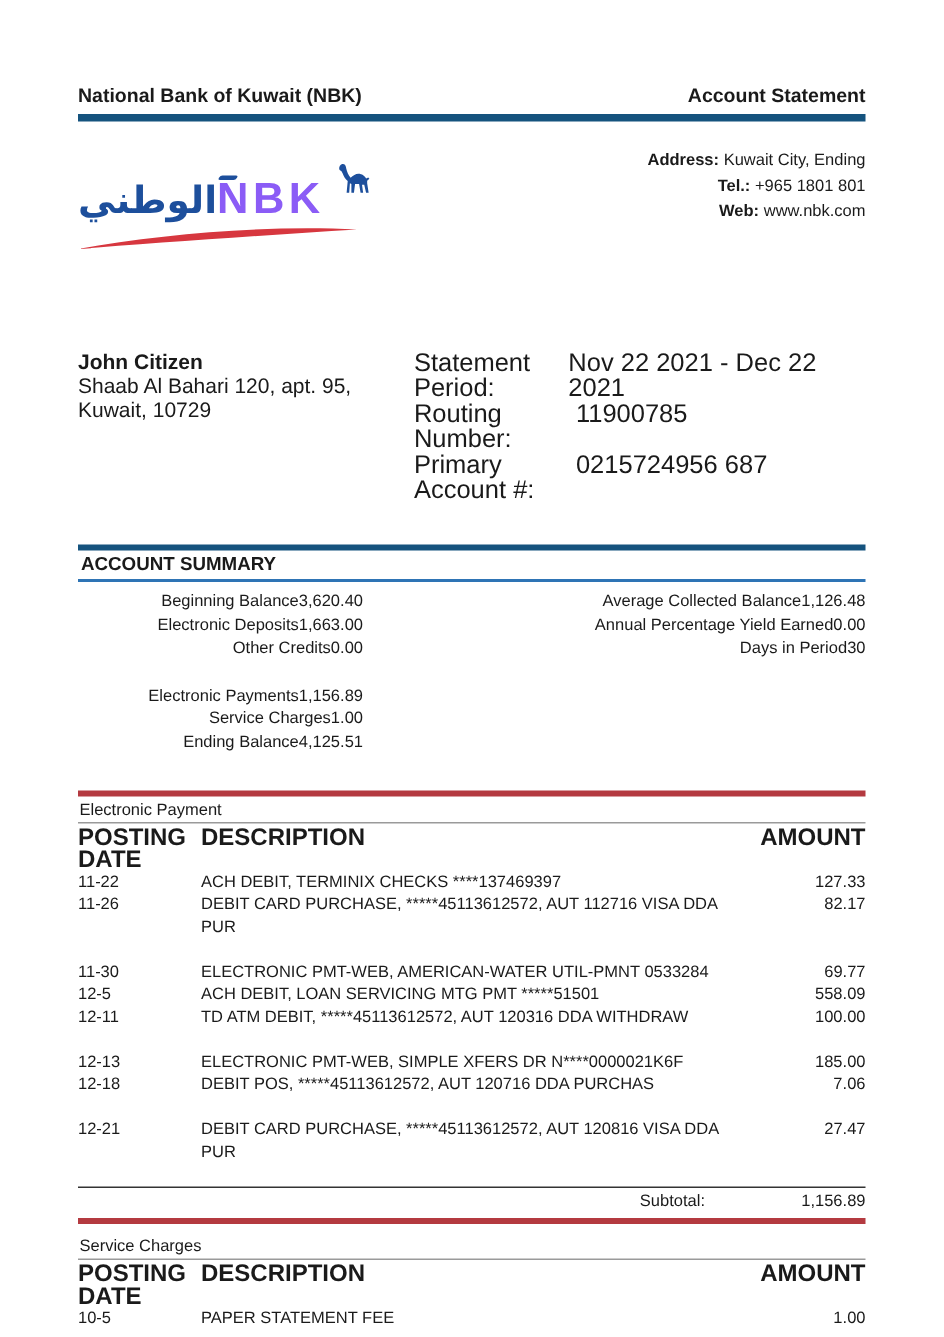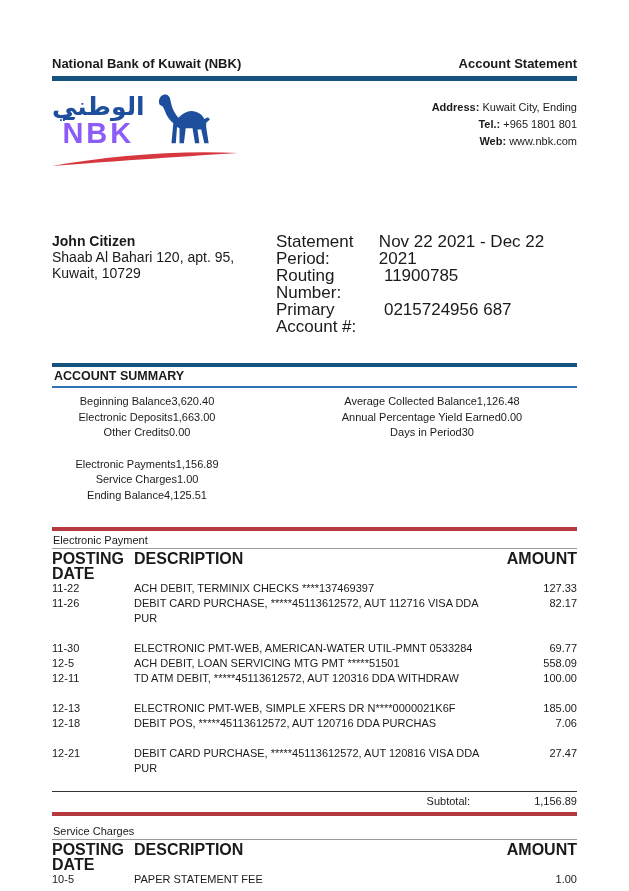--- a/index.html
+++ b/index.html
@@ -10,21 +10,21 @@
 
   
   .hdr-row { display:flex; justify-content:space-between; align-items:baseline; }
   .hdr-row .bank-name, .hdr-row .doc-title { font-size:13px; font-weight:bold; }
   .navy-bar { height:5px; background:#15537e; margin-top:5px; }
 
   
   .logo-row { display:flex; justify-content:space-between; margin-top:10px; }
   .logo-block { width:195px; position:relative; }
   .logo-inner { display:flex; align-items:flex-end; }
-  .logo-text { display:flex; flex-direction:column; align-items:center; }
+  .logo-text { display:flex; flex-direction:row; align-items:flex-end; }
   .logo-arabic { font-family:"DejaVu Sans", sans-serif; font-weight:bold; color:#1d4f9c; font-size:25px; line-height:26px; }
   .logo-latin { font-weight:bold; color:#8b5cf6; font-size:29px; line-height:27px; letter-spacing:3px; position:relative; }
   .logo-latin .n-accent { position:absolute; left:1px; top:-3px; width:12px; height:3px; background:#1d4f9c; transform:skewX(-30deg); border-radius:2px; }
   .camel { margin-left:6px; }
   .swoosh { display:block; margin-top:2px; }
   .contact-block { text-align:right; font-size:11px; line-height:17px; padding-top:8px; }
   .contact-block b { font-weight:bold; }
 
   
   .cust-row { display:flex; margin-top:66px; }
@@ -34,21 +34,21 @@
   .stmt-info .info-row { display:flex; }
   .stmt-info .info-label { width:108px; }
 
   
   .summary { margin-top:28px; }
   .summary-title { border-top:4px solid #15537e; border-bottom:2px solid #2e74b5; font-size:12.5px; font-weight:bold; padding:2px 0 3px 2px; }
   .summary-body { display:flex; justify-content:space-between; margin-top:6px; font-size:11px; }
   .sum-table { display:flex; flex-direction:column; }
   .sum-table.left { width:190px; }
   .sum-table.right { width:290px; }
-  .sum-row { display:flex; justify-content:center; line-height:15.5px; }
+  .sum-row { display:flex; justify-content:flex-end; line-height:15.5px; }
   .sum-row.gap-after { margin-bottom:16px; }
   .sum-val { text-align:right; }
 
   
   .txn-section { margin-top:24px; }
   .red-bar { height:4px; background:#b43a40; }
   .txn-title { font-size:11px; padding:3px 0 2px 1px; border-bottom:1px solid #9a9a9a; }
   .txn-header { display:flex; font-size:16px; font-weight:bold; line-height:15px; margin-top:2px; }
   .txn-rows { font-size:11px; }
   .txn-row { display:flex; line-height:15px; }

